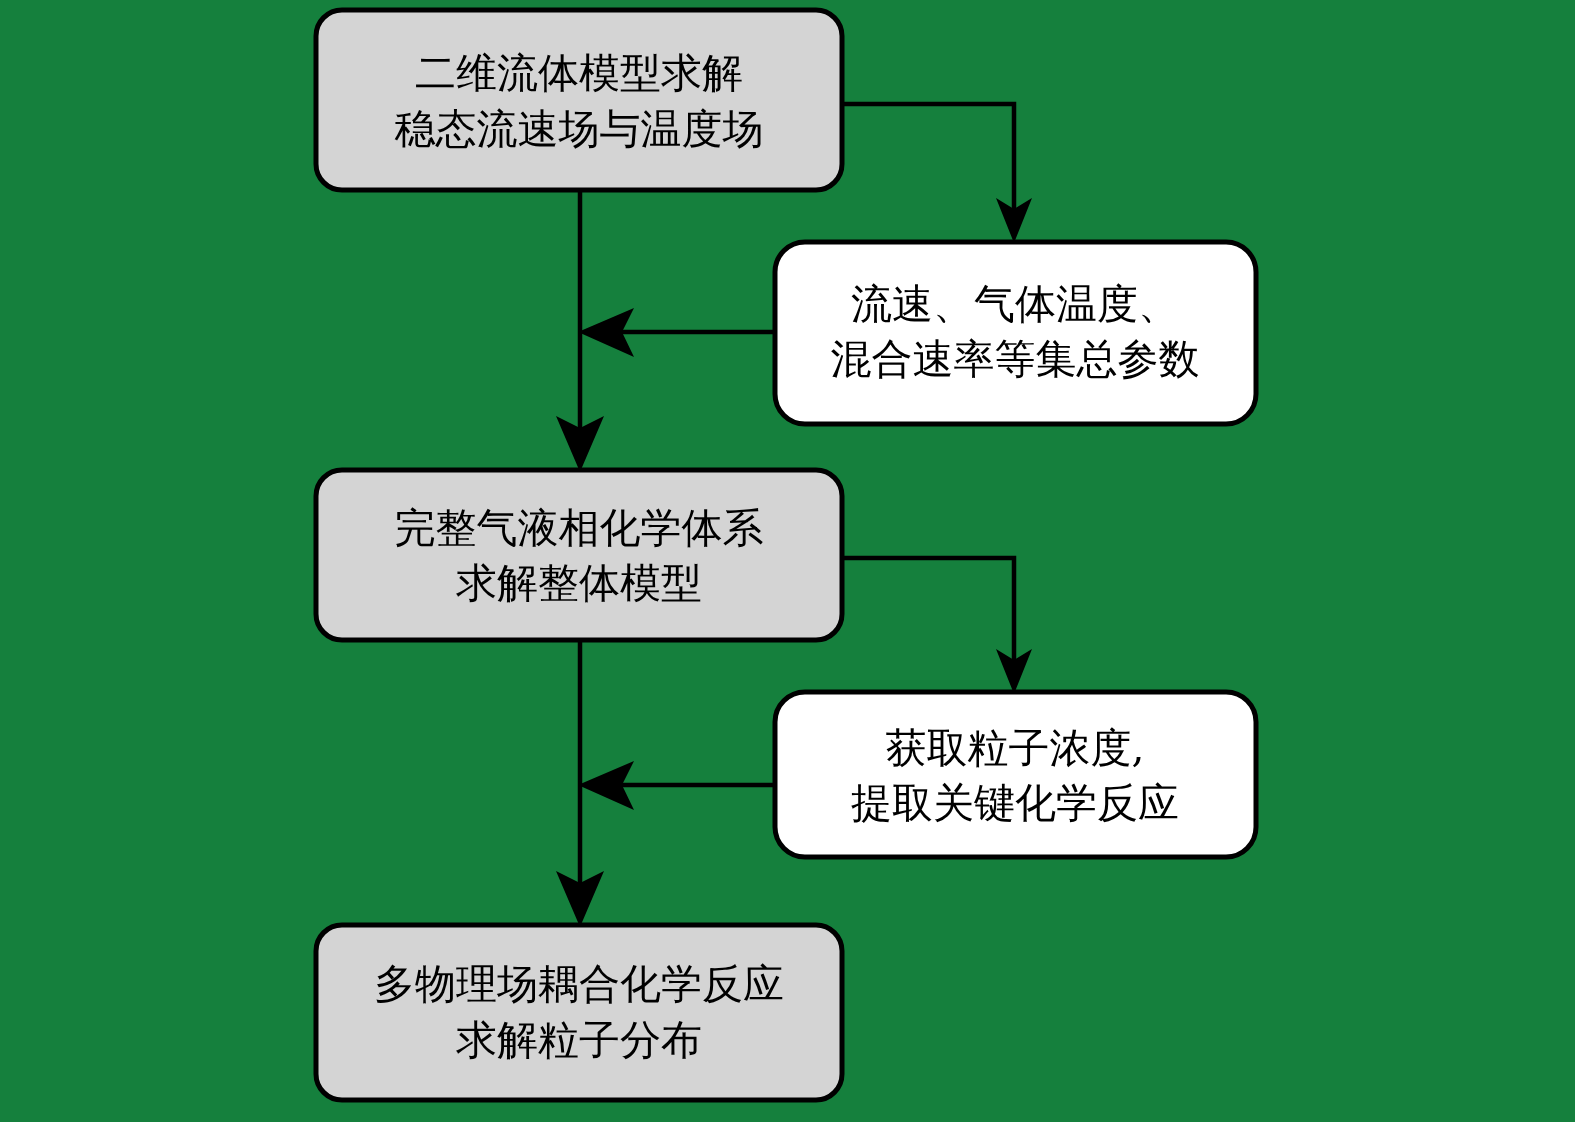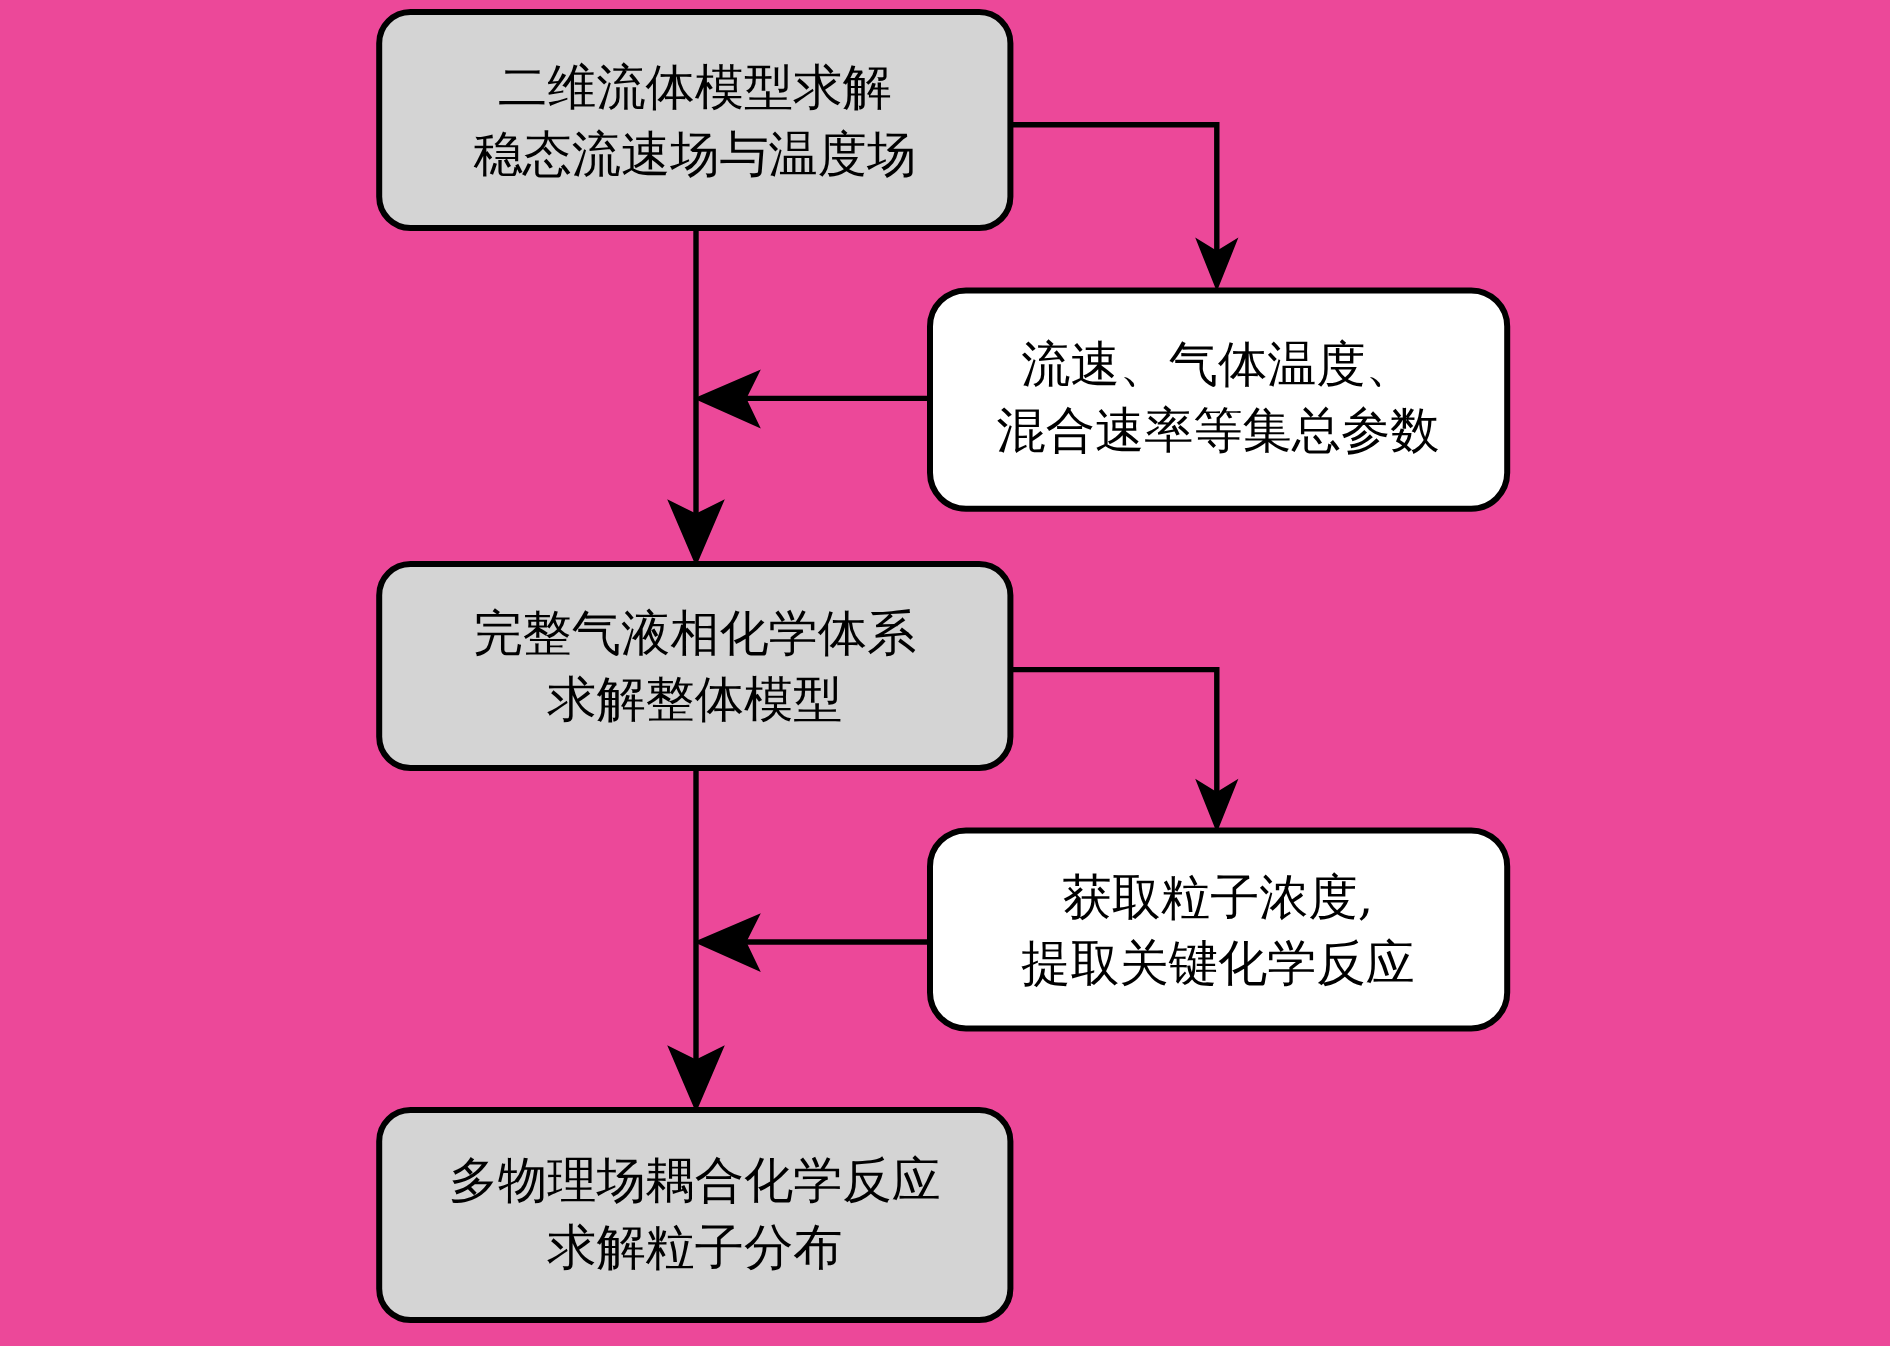--- a/index.html
+++ b/index.html
@@ -4,21 +4,21 @@
 <style>
   html, body {
     margin: 0;
     padding: 0;
     background: #ffffff;
   }
   #canvas {
     position: relative;
     width: 1575px;
     height: 1122px;
-    background: #ec4899;
+    background: #15803d;
     overflow: hidden;
     font-family: "DejaVu Serif", "Liberation Serif", serif;
   }
   svg#flow {
     position: absolute;
     top: 0;
     left: 0;
     width: 1575px;
     height: 1122px;
   }

